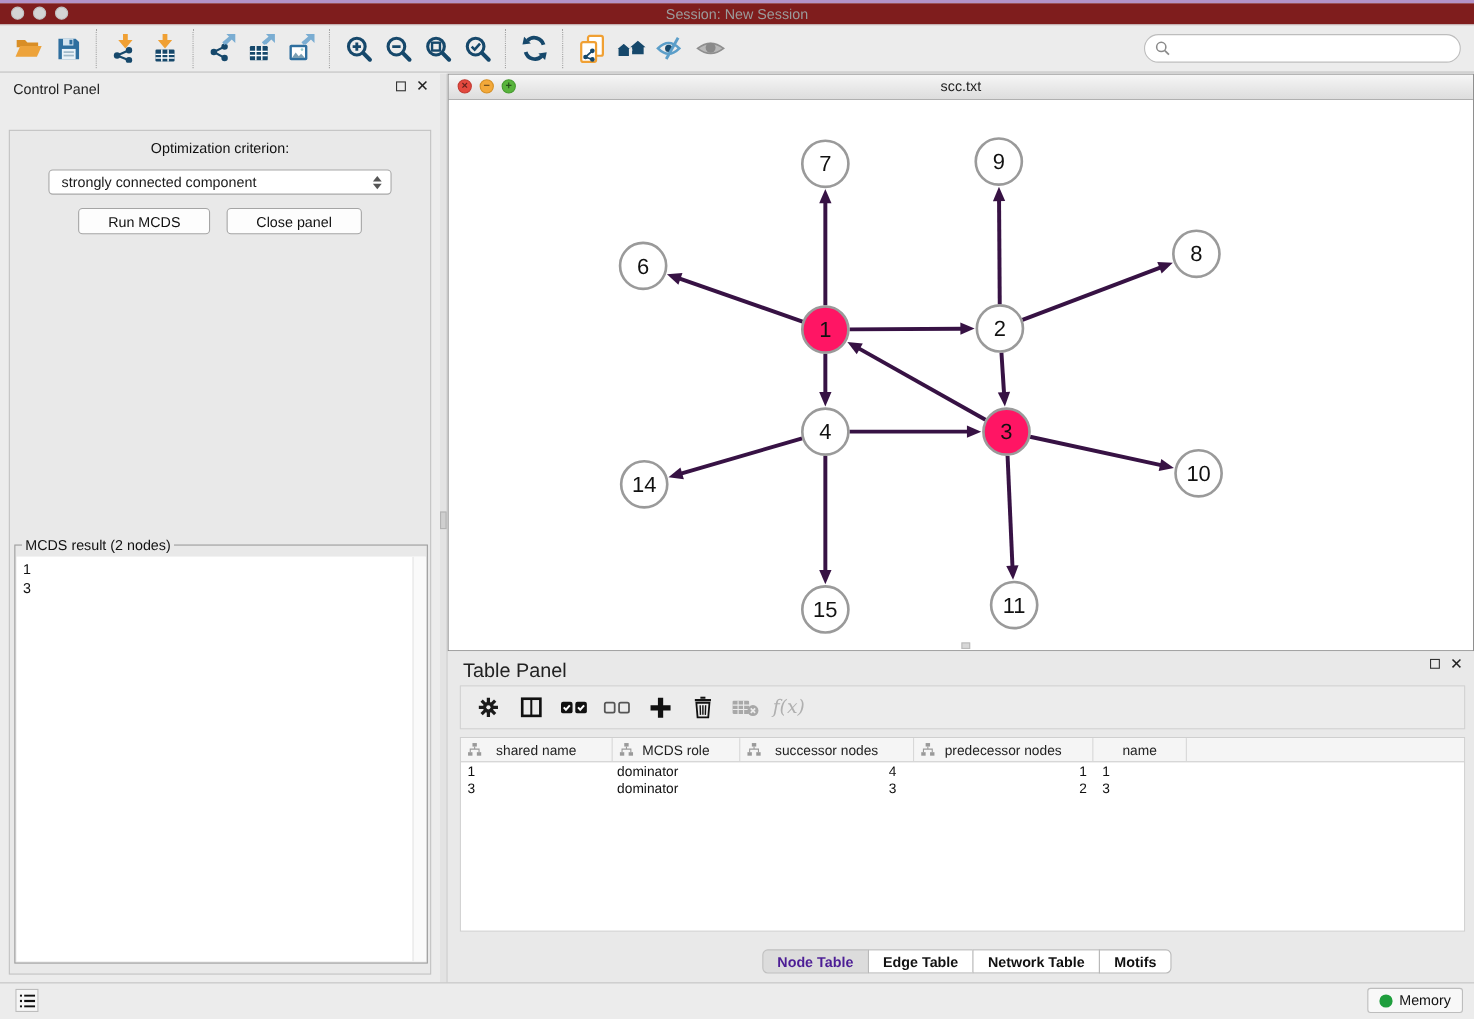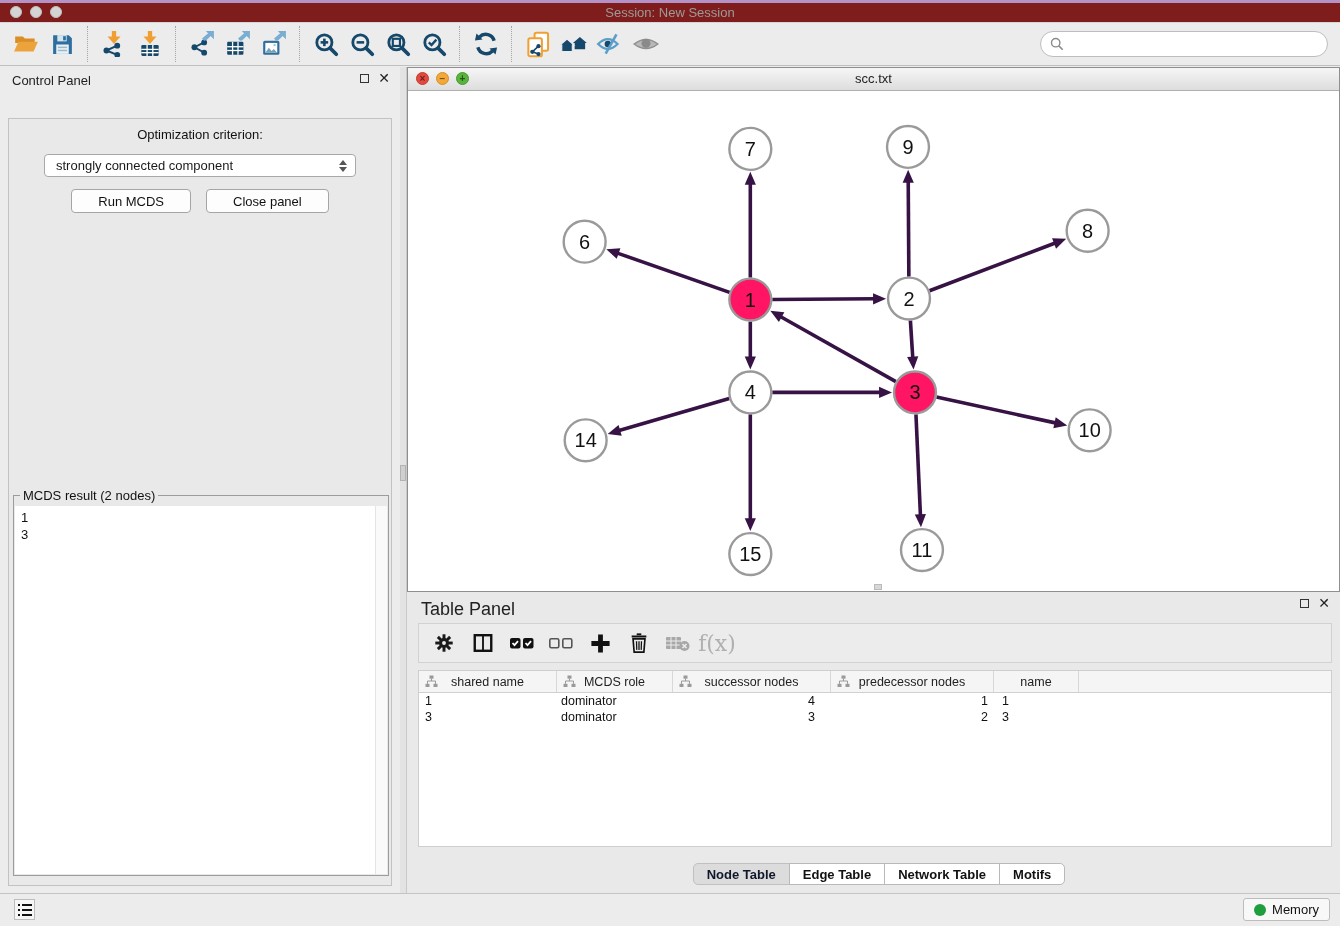--- a/index.html
+++ b/index.html
@@ -74,33 +74,33 @@
   .nw-canvas svg{width:100%;height:100%;display:block;}
   .hgrip{position:absolute;bottom:1px;left:50%;width:8px;height:6px;background:#d8d8d8;border:1px solid #bbb;box-sizing:border-box;}
 
   
   .table-panel{position:absolute;top:525px;left:0;right:0;bottom:0;background:#e9e9e9;}
   .tp-header{position:relative;height:26px;}
   .tp-header .panel-title{position:absolute;left:14px;top:7px;font-size:18px;color:#222;}
   .tp-toolbar{margin:5px 8px 0 11px;height:40px;background:#ececec;border:1px solid #d2d2d2;
               display:flex;align-items:center;padding-left:10px;gap:9px;box-sizing:border-box;}
   .tp-btn{width:30px;height:30px;display:flex;align-items:center;justify-content:center;}
-  .fx{font-family:"DejaVu Serif","Liberation Serif",serif;font-size:22px;color:#b0b0b0;}
+  .fx{font-family:"DejaVu Serif","Liberation Serif",serif;font-style:italic;font-size:17px;color:#b0b0b0;}
   .ttable{margin:7px 8px 0 11px;background:#fff;border:1px solid #cfcfcf;height:177px;box-sizing:border-box;overflow:hidden;}
   .thead{display:flex;height:21px;background:#f5f5f5;border-bottom:1px solid #d0d0d0;}
   .hcell{position:relative;display:flex;align-items:center;justify-content:center;font-size:12.5px;color:#222;
          border-right:1px solid #d8d8d8;box-sizing:border-box;}
   .hcell .tree{position:absolute;left:6px;top:4px;}
   .hcell:nth-child(1){width:138px}.hcell:nth-child(2){width:116px}.hcell:nth-child(3){width:158px}
   .hcell:nth-child(4){width:163px}.hcell:nth-child(5){width:85px}
   .trow{display:flex;height:16px;align-items:center;}
   .tcell{font-size:12.5px;color:#111;box-sizing:border-box;white-space:nowrap;overflow:hidden;}
   .tp-tabs{position:absolute;bottom:9px;left:0;right:0;display:flex;justify-content:center;height:22px;}
   .tp-tabs .tab{font-weight:700;font-size:13px;padding-top:3px;}
-  .tp-tabs .tab.active{background:#dcdcdc;color:#0f172a;border-color:#c0c0c0;margin-left:10px;}
+  .tp-tabs .tab.active{background:#dcdcdc;color:#4c1d95;border-color:#c0c0c0;margin-left:10px;}
 
   
   .statusbar{position:absolute;bottom:0;left:0;right:0;height:32px;background:#ececec;border-top:1px solid #c4c4c4;}
   .list-btn{position:absolute;left:14px;top:5px;width:21px;height:21px;background:#f6f6f6;border:1px solid #bdbdbd;
             display:flex;align-items:center;justify-content:center;box-sizing:border-box;}
   .memory-btn{position:absolute;right:10px;top:4px;height:23px;background:#f8f8f8;border:1px solid #bdbdbd;border-radius:3px;
               display:flex;align-items:center;gap:6px;padding:0 10px;font-size:13px;color:#111;box-sizing:border-box;}
   .mem-dot{width:12px;height:12px;border-radius:50%;background:#1f9e3d;}
 </style>
 </head>

